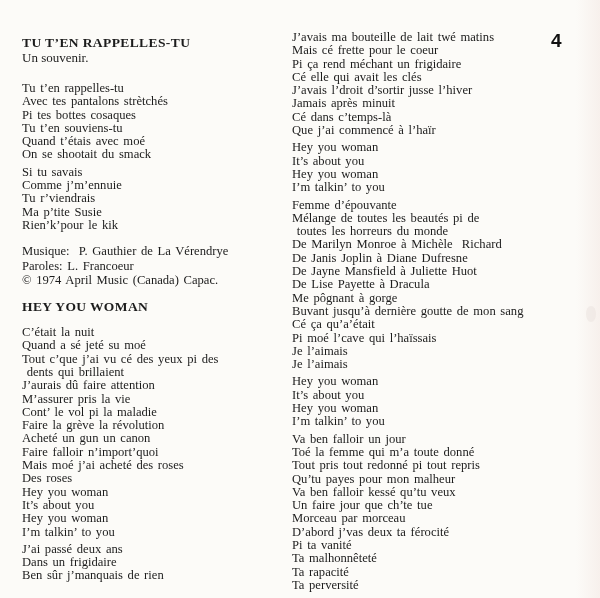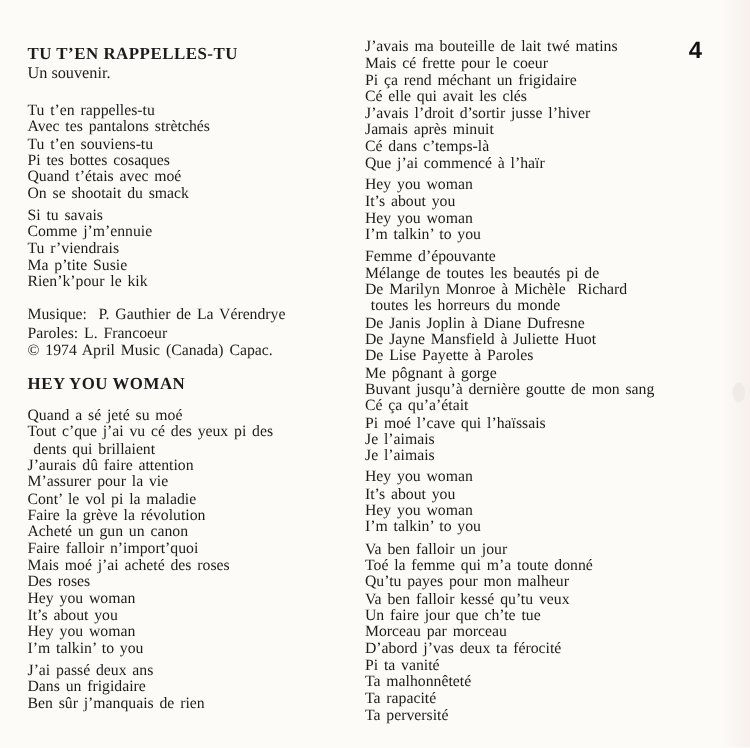--- a/index.html
+++ b/index.html
@@ -92,22 +92,22 @@
 
   <div class="smudge"></div>
 
   <div class="col col-left">
     <div class="song-title">TU T’EN RAPPELLES-TU</div>
     <div class="song-subtitle">Un souvenir.</div>
 
     <div class="stanza gap-lg">
         <div class="line">Tu t’en rappelles-tu</div>
         <div class="line">Avec tes pantalons strètchés</div>
+        <div class="line">Pi tes bottes cosaques</div>
         <div class="line">Tu t’en souviens-tu</div>
-        <div class="line">Pi tes bottes cosaques</div>
         <div class="line">Quand t’étais avec moé</div>
         <div class="line">On se shootait du smack</div>
       </div>
 
     <div class="stanza gap-sm">
         <div class="line">Si tu savais</div>
         <div class="line">Comme j’m’ennuie</div>
         <div class="line">Tu r’viendrais</div>
         <div class="line">Ma p’tite Susie</div>
         <div class="line">Rien’k’pour le kik</div>
@@ -115,25 +115,26 @@
 
     <div class="stanza credits gap-md">
         <div class="line">Musique:  P. Gauthier de La Vérendrye</div>
         <div class="line">Paroles: L. Francoeur</div>
         <div class="line">© 1974 April Music (Canada) Capac.</div>
       </div>
 
     <div class="song-title gap-md">HEY YOU WOMAN</div>
 
     <div class="stanza gap-md">
+        <div class="line">C’était la nuit</div>
         <div class="line">Quand a sé jeté su moé</div>
         <div class="line">Tout c’que j’ai vu cé des yeux pi des</div>
         <div class="line"> dents qui brillaient</div>
         <div class="line">J’aurais dû faire attention</div>
-        <div class="line">M’assurer pour la vie</div>
+        <div class="line">M’assurer pris la vie</div>
         <div class="line">Cont’ le vol pi la maladie</div>
         <div class="line">Faire la grève la révolution</div>
         <div class="line">Acheté un gun un canon</div>
         <div class="line">Faire falloir n’import’quoi</div>
         <div class="line">Mais moé j’ai acheté des roses</div>
         <div class="line">Des roses</div>
         <div class="line">Hey you woman</div>
         <div class="line">It’s about you</div>
         <div class="line">Hey you woman</div>
         <div class="line">I’m talkin’ to you</div>
@@ -161,43 +162,44 @@
     <div class="stanza gap-sm">
         <div class="line">Hey you woman</div>
         <div class="line">It’s about you</div>
         <div class="line">Hey you woman</div>
         <div class="line">I’m talkin’ to you</div>
       </div>
 
     <div class="stanza gap-sm">
         <div class="line">Femme d’épouvante</div>
         <div class="line">Mélange de toutes les beautés pi de</div>
+        <div class="line"> toutes les horreurs du monde</div>
         <div class="line">De Marilyn Monroe à Michèle  Richard</div>
-        <div class="line"> toutes les horreurs du monde</div>
         <div class="line">De Janis Joplin à Diane Dufresne</div>
         <div class="line">De Jayne Mansfield à Juliette Huot</div>
-        <div class="line">De Lise Payette à Paroles</div>
+        <div class="line">De Lise Payette à Dracula</div>
         <div class="line">Me pôgnant à gorge</div>
         <div class="line">Buvant jusqu’à dernière goutte de mon sang</div>
         <div class="line">Cé ça qu’a’était</div>
         <div class="line">Pi moé l’cave qui l’haïssais</div>
         <div class="line">Je l’aimais</div>
         <div class="line">Je l’aimais</div>
       </div>
 
     <div class="stanza gap-sm">
         <div class="line">Hey you woman</div>
         <div class="line">It’s about you</div>
         <div class="line">Hey you woman</div>
         <div class="line">I’m talkin’ to you</div>
       </div>
 
     <div class="stanza gap-sm">
         <div class="line">Va ben falloir un jour</div>
         <div class="line">Toé la femme qui m’a toute donné</div>
+        <div class="line">Tout pris tout redonné pi tout repris</div>
         <div class="line">Qu’tu payes pour mon malheur</div>
         <div class="line">Va ben falloir kessé qu’tu veux</div>
         <div class="line">Un faire jour que ch’te tue</div>
         <div class="line">Morceau par morceau</div>
         <div class="line">D’abord j’vas deux ta férocité</div>
         <div class="line">Pi ta vanité</div>
         <div class="line">Ta malhonnêteté</div>
         <div class="line">Ta rapacité</div>
         <div class="line">Ta perversité</div>
       </div>

